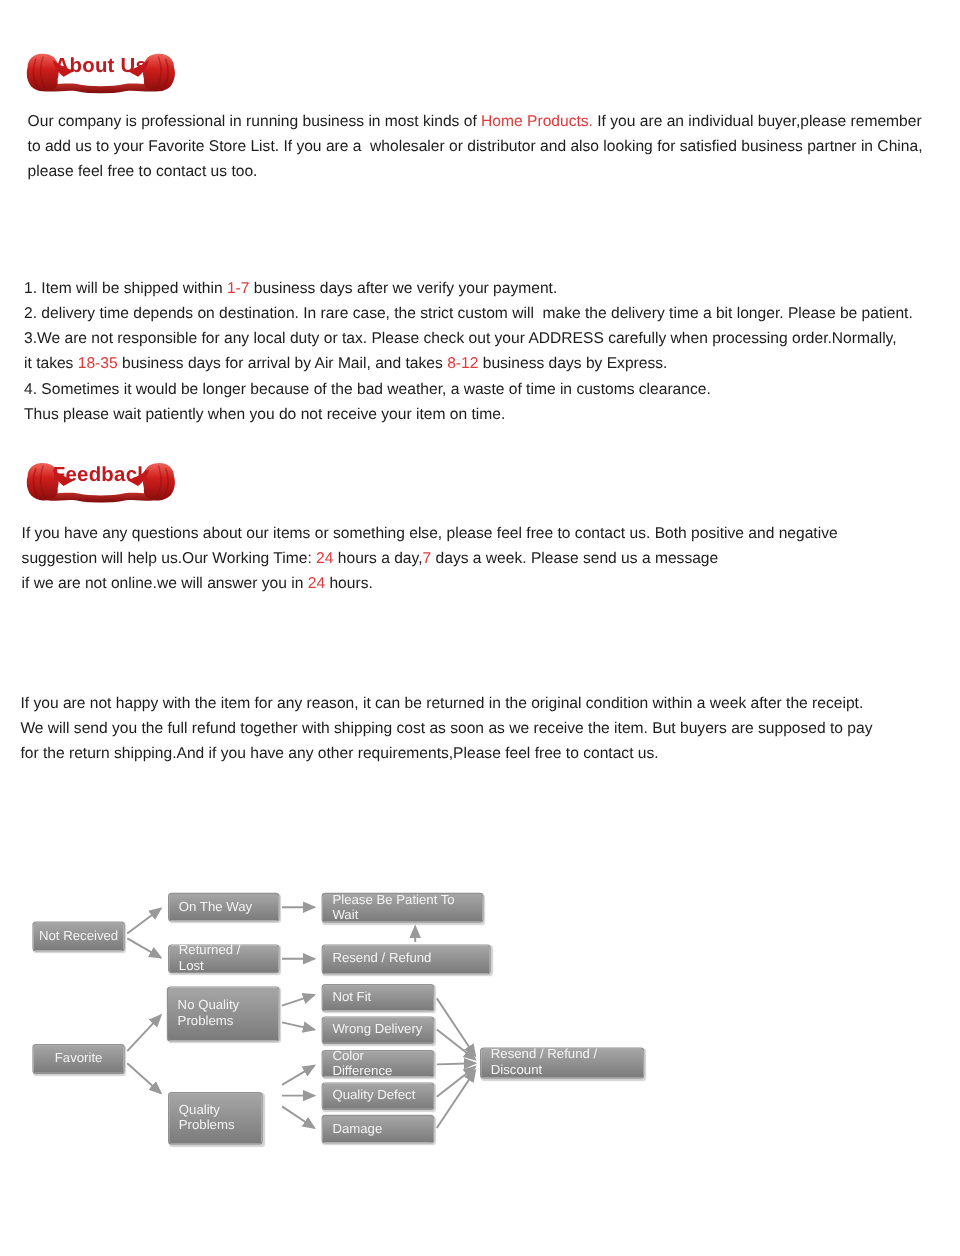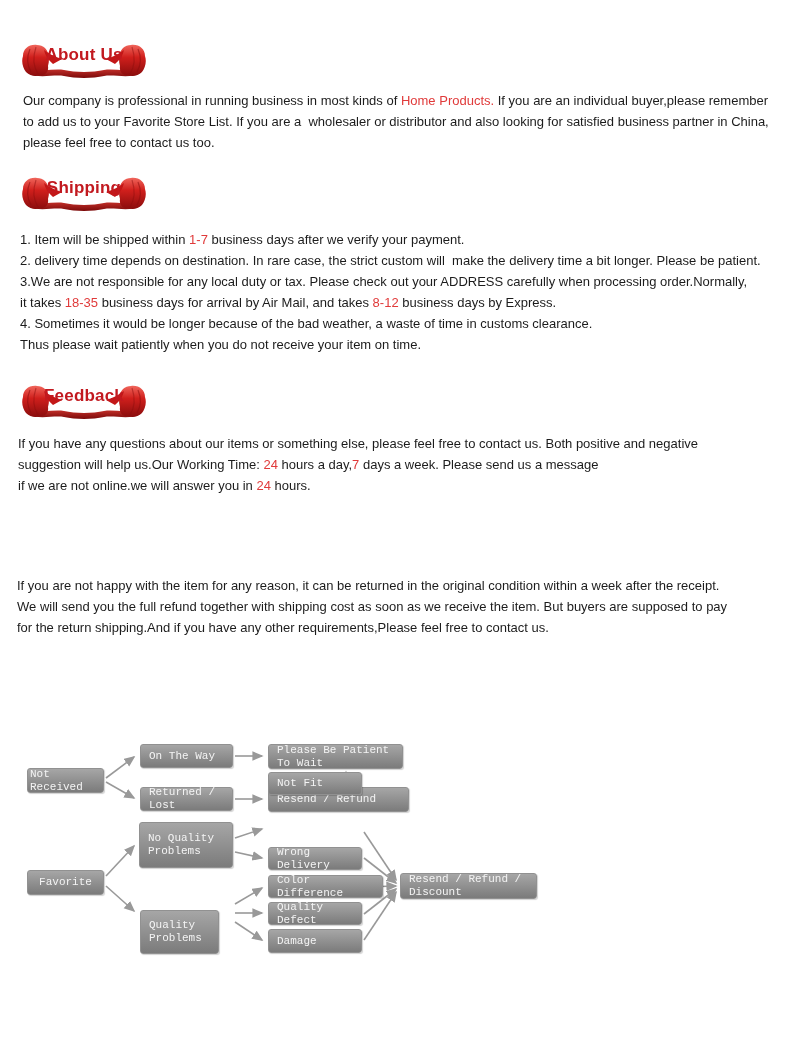--- a/index.html
+++ b/index.html
@@ -25,21 +25,21 @@
   
   .fc-arrows{position:absolute;left:0;top:730px;width:560px;height:240px;}
   .fc-arrows line{stroke:var(--arrow-gray,#999);stroke-width:1.6;}
   .fc-arrows marker path{fill:var(--arrow-gray,#999);}
   .fc-box{
     position:absolute;box-sizing:border-box;
     background:linear-gradient(#a6a6a6,#7b7b7b);
     border:1px solid #919191;border-radius:3px;
     box-shadow:1px 1px 1px rgba(0,0,0,0.18);
     color:#f4f4f4;font-size:11px;line-height:13px;
-    display:flex;align-items:center;padding:0 8px;font-family:Liberation Mono, monospace;
+    display:flex;align-items:center;padding:0 8px;
   }
   .fc-box.center{justify-content:center;padding:0 2px;}
   .hidden-defs{position:absolute;width:0;height:0;overflow:hidden;}
 </style>
 </head>
 <body>
 
 <div class="page">
 
   <svg class="hidden-defs" aria-hidden="true">
@@ -72,26 +72,20 @@
         <use href="#ribbon"></use>
       </svg>
     <span class="banner-title">About Us</span>
   </div>
   <div class="para" style="left:23px;top:90px">
     <div class="pline"><span>Our company is professional in running business in most kinds of </span><span class="red">Home Products.</span><span> If you are an individual buyer,please remember</span></div>
     <div class="pline"><span>to add us to your Favorite Store List. If you are a  wholesaler or distributor and also looking for satisfied business partner in China,</span></div>
     <div class="pline"><span>please feel free to contact us too.</span></div>
   </div>
 
-  <div class="banner" style="top:177px">
-    <svg viewBox="0 0 124 34">
-        <use href="#ribbon"></use>
-      </svg>
-    <span class="banner-title">Shipping</span>
-  </div>
   <div class="para" style="left:20px;top:229px">
     <div class="pline"><span>1. Item will be shipped within </span><span class="red">1-7</span><span> business days after we verify your payment.</span></div>
     <div class="pline"><span>2. delivery time depends on destination. In rare case, the strict custom will  make the delivery time a bit longer. Please be patient.</span></div>
     <div class="pline"><span>3.We are not responsible for any local duty or tax. Please check out your ADDRESS carefully when processing order.Normally,</span></div>
     <div class="pline"><span>it takes </span><span class="red">18-35</span><span> business days for arrival by Air Mail, and takes </span><span class="red">8-12</span><span> business days by Express.</span></div>
     <div class="pline"><span>4. Sometimes it would be longer because of the bad weather, a waste of time in customs clearance.</span></div>
     <div class="pline"><span>Thus please wait patiently when you do not receive your item on time.</span></div>
   </div>
 
   <div class="banner" style="top:385px">
@@ -139,21 +133,21 @@
     </svg>
 
     <div class="fc-box center" style="left:27px;top:768px;width:77px;height:25px">Not Received</div>
     <div class="fc-box" style="left:140px;top:744px;width:93px;height:24px">On The Way</div>
     <div class="fc-box" style="left:268px;top:744px;width:135px;height:25px">Please Be Patient To Wait</div>
     <div class="fc-box" style="left:140px;top:787px;width:93px;height:24px">Returned / Lost</div>
     <div class="fc-box" style="left:268px;top:787px;width:141px;height:25px">Resend / Refund</div>
     <div class="fc-box" style="left:139px;top:822px;width:94px;height:46px">No Quality Problems</div>
     <div class="fc-box center" style="left:27px;top:870px;width:77px;height:25px">Favorite</div>
     <div class="fc-box" style="left:140px;top:910px;width:79px;height:44px">Quality Problems</div>
-    <div class="fc-box" style="left:268px;top:772px;width:94px;height:23px">Not Fit</div>
+    <div class="fc-box" style="left:268px;top:820px;width:94px;height:23px">Not Fit</div>
     <div class="fc-box" style="left:268px;top:847px;width:94px;height:23px">Wrong Delivery</div>
-    <div class="fc-box" style="left:268px;top:875px;width:115px;height:23px">Color Difference</div>
+    <div class="fc-box" style="left:268px;top:875px;width:94px;height:23px">Color Difference</div>
     <div class="fc-box" style="left:268px;top:902px;width:94px;height:23px">Quality Defect</div>
     <div class="fc-box" style="left:268px;top:929px;width:94px;height:24px">Damage</div>
     <div class="fc-box" style="left:400px;top:873px;width:137px;height:26px">Resend / Refund / Discount</div>
   </div>
 
 </div>
 
 </body></html>

